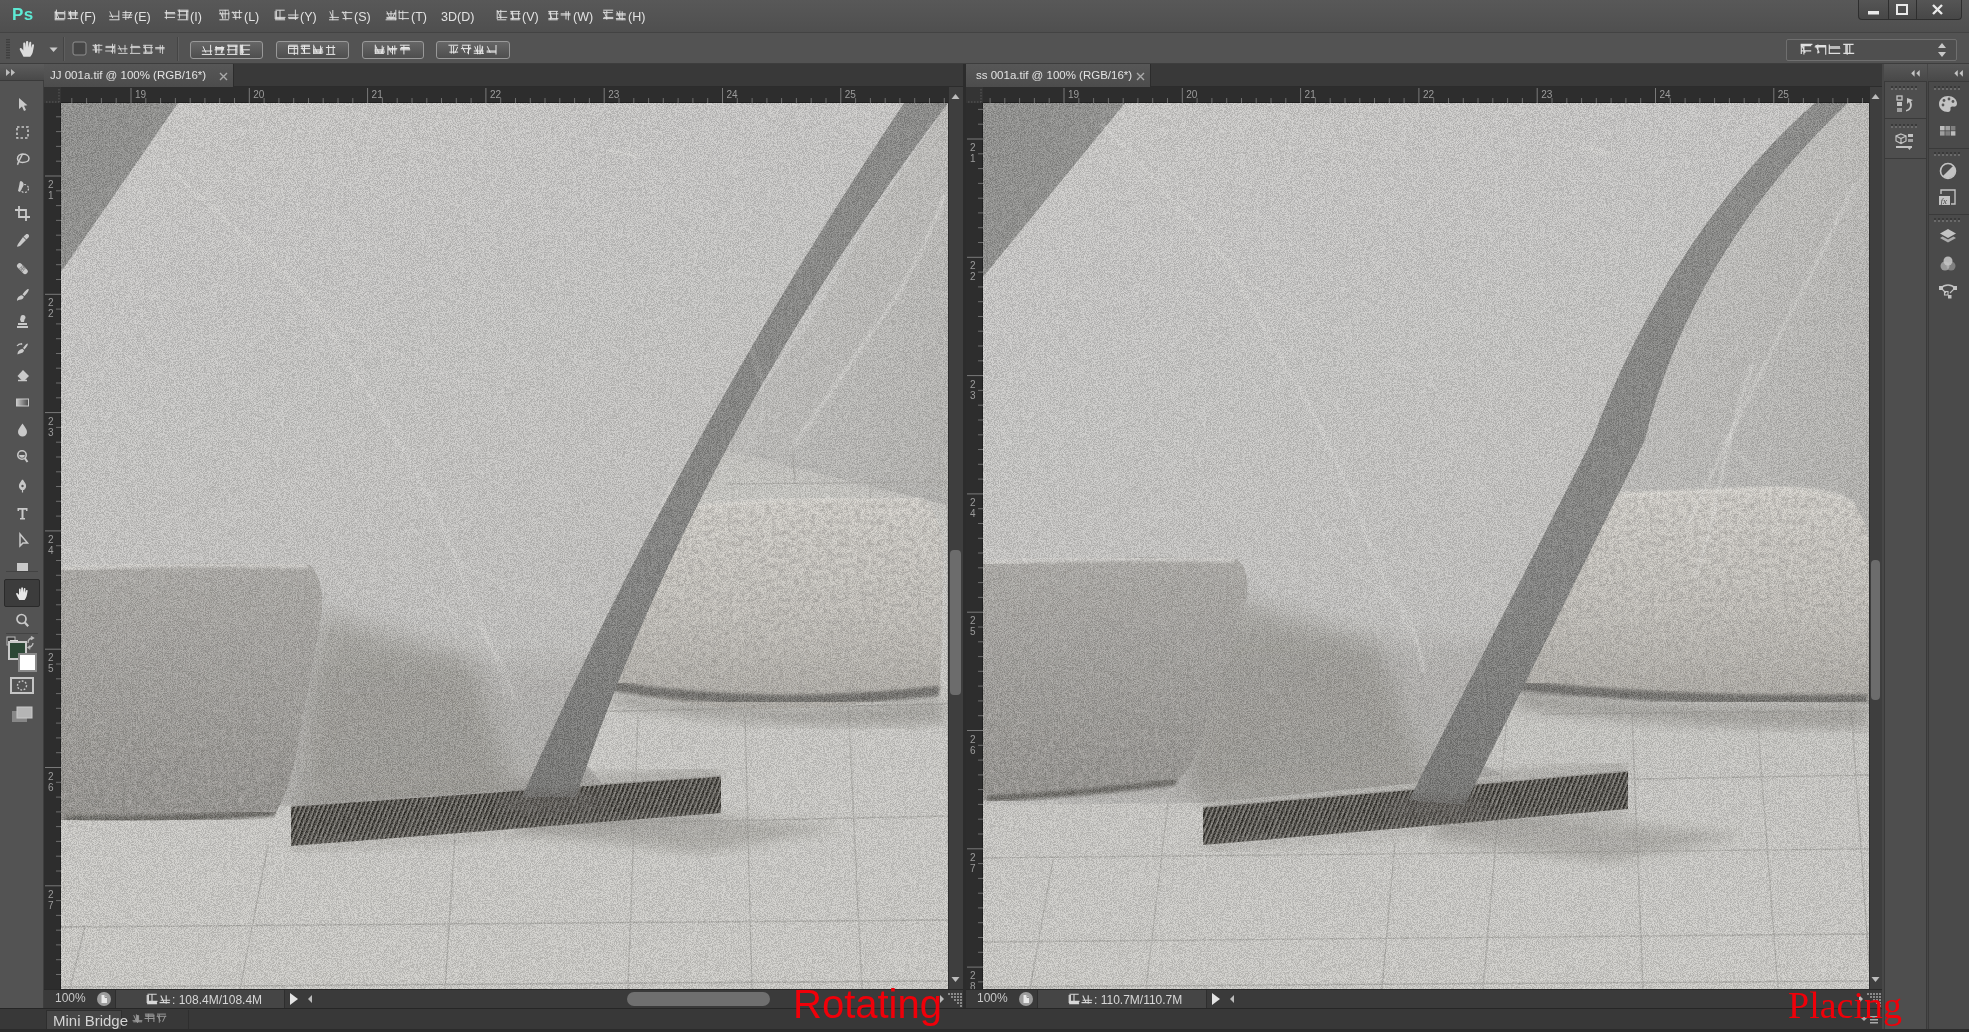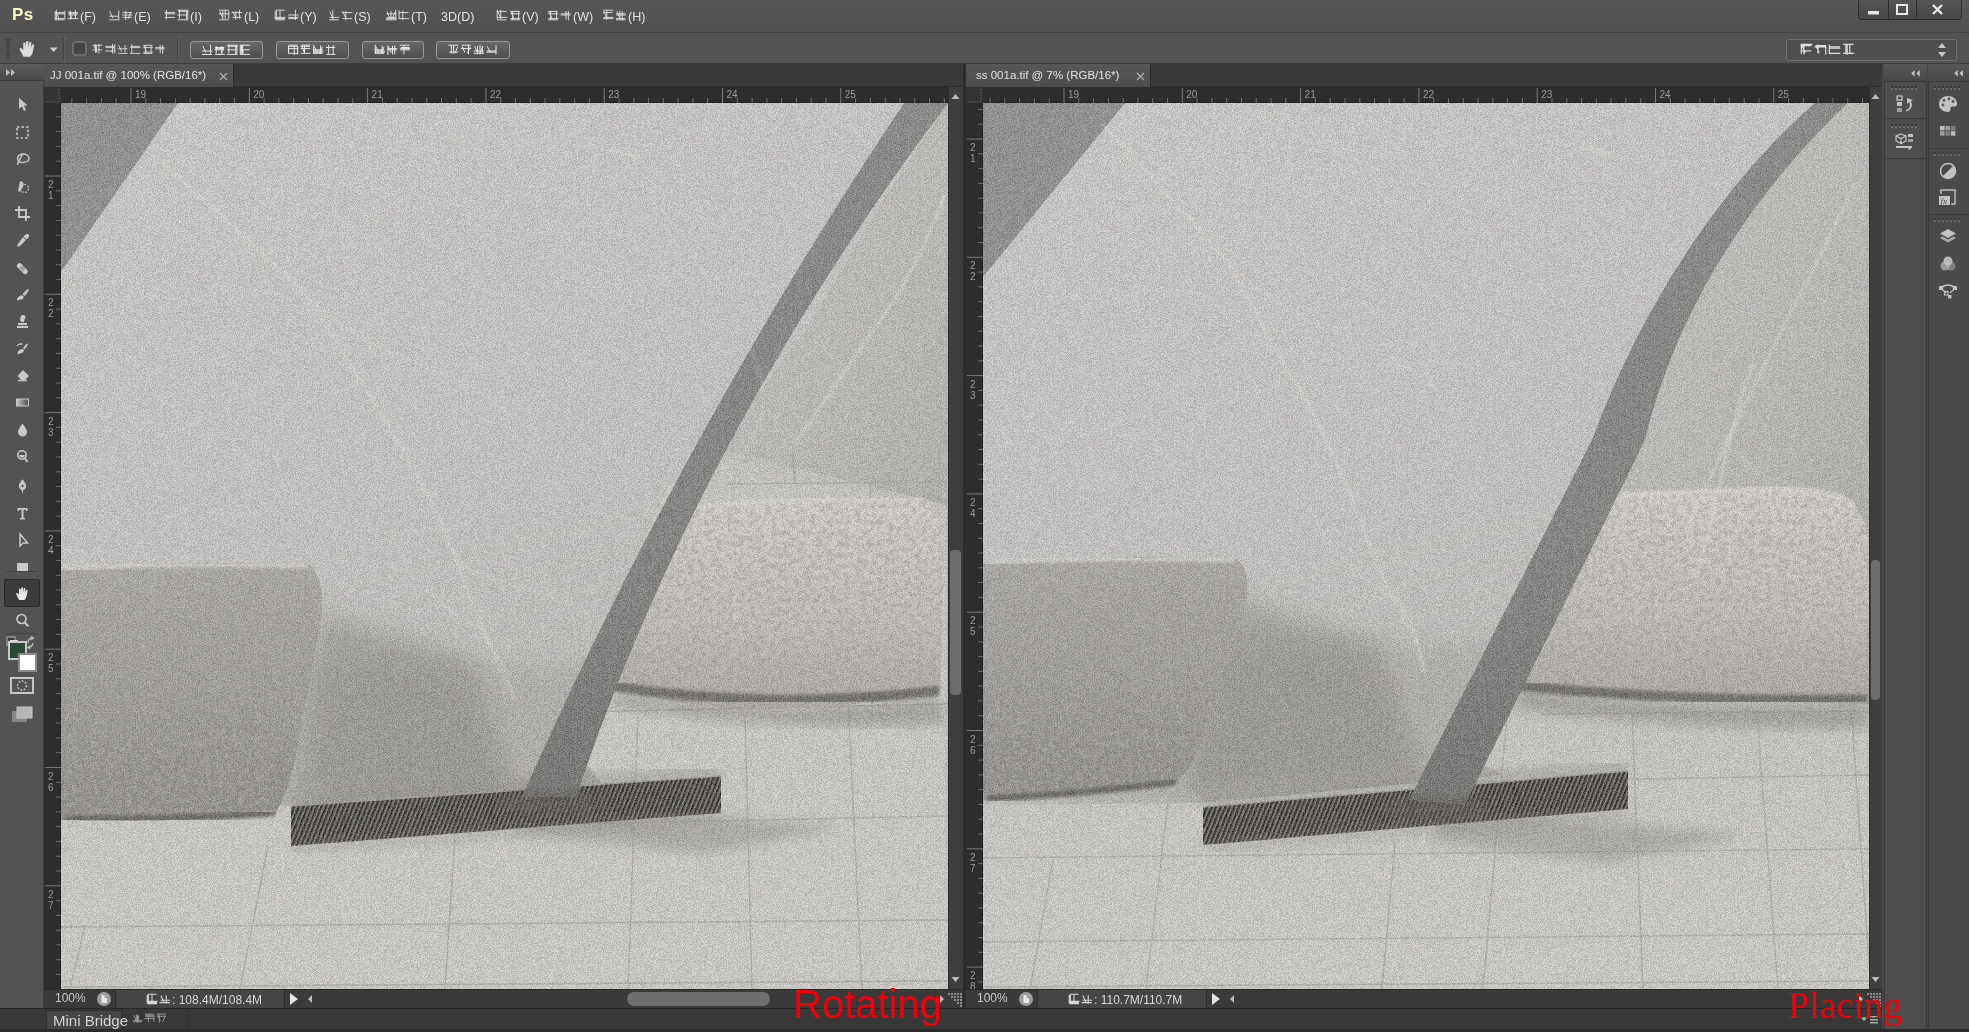--- a/index.html
+++ b/index.html
@@ -1,19 +1,19 @@
 <!DOCTYPE html>
 <html><head><meta charset="utf-8"><style>
 *{margin:0;padding:0;box-sizing:border-box}
 html,body{width:1969px;height:1032px;overflow:hidden;background:#535353;font-family:"Liberation Sans",sans-serif}
 .abs{position:absolute}
 </style></head><body>
 <div class="abs" style="left:0;top:0;width:1969px;height:1032px;background:#535353">
     <div class="abs" style="left:0;top:0;width:1969px;height:33px;background:linear-gradient(#585858,#4f4f4f);border-bottom:1px solid #434343"></div>
-    <div class="abs" style="left:12px;top:5px;font-size:17px;font-weight:bold;color:#fef9c3;letter-spacing:0.5px">Ps</div>
+    <div class="abs" style="left:12px;top:5px;font-size:17px;font-weight:bold;color:#5eead4;letter-spacing:0.5px">Ps</div>
     <svg class="abs" style="left:0;top:8px" width="700" height="18">
       <path d="M54.8 4.6H64.4 M55.5 5.8H65.2 M55.3 10.6H64.4 M55.5 11.8H64.5 M55.2 3.4V12.3 M56.4 1.6V11.1 M64.8 2.8V11.2 M55.8 3.4L58.8 10.0" stroke="#dfdfdf" stroke-width="0.95" fill="none"></path>
       <path d="M68.6 4.6H77.8 M68.2 5.8H77.8 M68.6 7.0H77.4 M67.5 10.6H78.4 M70.6 2.8V11.6 M75.4 2.0V11.0 M68.8 3.4L71.8 10.0" stroke="#dfdfdf" stroke-width="0.95" fill="none"></path>
       <text x="80" y="13" font-size="12.5" fill="#e2e2e2">(F)</text>
       <path d="M109.2 8.2H118.7 M109.3 11.8H119.4 M118.8 2.5V11.8 M109.8 3.4L112.8 10.0" stroke="#dfdfdf" stroke-width="0.95" fill="none"></path>
       <path d="M122.5 4.6H131.9 M122.2 7.0H132.5 M122.5 9.4H132.0 M125.8 2.7V12.0 M131.2 4.0L128.2 10.6" stroke="#dfdfdf" stroke-width="0.95" fill="none"></path>
       <text x="134" y="13" font-size="12.5" fill="#e2e2e2">(E)</text>
       <path d="M164.6 4.6H175.0 M165.4 5.8H175.4 M164.6 9.4H175.0 M166.4 2.0V11.2" stroke="#dfdfdf" stroke-width="0.95" fill="none"></path>
       <path d="M177.6 2.2H188.5 M178.3 3.4H188.3 M177.5 7.0H187.4 M177.6 11.8H188.3 M179.4 1.7V10.6 M186.6 2.6V11.7 M187.8 2.8V10.9" stroke="#dfdfdf" stroke-width="0.95" fill="none"></path>
       <text x="190" y="13" font-size="12.5" fill="#e2e2e2">(I)</text>
@@ -392,21 +392,21 @@
       <rect x="19" y="1" width="2" height="2" fill="#8a8a8a"></rect>
       <rect x="22" y="13" width="2" height="2" fill="#8a8a8a"></rect>
       <rect x="22" y="10" width="2" height="2" fill="#8a8a8a"></rect>
       <rect x="22" y="7" width="2" height="2" fill="#8a8a8a"></rect>
       <rect x="22" y="4" width="2" height="2" fill="#8a8a8a"></rect>
       <rect x="22" y="1" width="2" height="2" fill="#8a8a8a"></rect>
     </svg>
     <div class="abs" style="left:963px;top:64px;width:3px;height:944px;background:#2c2c2c"></div>
     <div class="abs" style="left:966px;top:64px;width:916px;height:23px;background:#393939;border-bottom:1px solid #2c2c2c"></div>
     <div class="abs" style="left:966px;top:64px;width:185px;height:23px;background:linear-gradient(#575757,#4c4c4c);border-right:1px solid #2c2c2c"></div>
-    <div class="abs" style="left:976px;top:69px;font-size:11.5px;color:#e3e3e3">ss 001a.tif @ 7% (RGB/16*)</div>
+    <div class="abs" style="left:976px;top:69px;font-size:11.5px;color:#e3e3e3">ss 001a.tif @ 100% (RGB/16*)</div>
     <svg class="abs" style="left:1135px;top:71px" width="12" height="12">
       <path d="M2 2 L9 9 M9 2 L2 9" stroke="#ababab" stroke-width="1.4"></path>
     </svg>
     <div class="abs" style="left:966px;top:87px;width:17px;height:16px;background:#343434"></div>
     <svg class="abs" style="left:966px;top:87px" width="17" height="16">
       <path d="M2 15 H15 M15 2 V15" stroke="#5a5a5a" stroke-width="1" stroke-dasharray="1.5 1.5"></path>
     </svg>
     <div class="abs" style="left:983px;top:87px;width:886px;height:16px;background:#2d2d2d;border-bottom:1px solid #202020"></div>
     <svg class="abs" style="left:983px;top:87px" width="886" height="16">
       <path d="M7.1 11V16 M21.8 11V16 M36.6 11V16 M51.4 11V16 M66.2 11V16 M95.8 11V16 M110.6 11V16 M125.4 11V16 M140.2 11V16 M154.9 11V16 M169.7 11V16 M184.5 11V16 M214.1 11V16 M228.9 11V16 M243.7 11V16 M258.5 11V16 M273.2 11V16 M288.0 11V16 M302.8 11V16 M332.4 11V16 M347.2 11V16 M362.0 11V16 M376.8 11V16 M391.5 11V16 M406.3 11V16 M421.1 11V16 M450.7 11V16 M465.5 11V16 M480.3 11V16 M495.0 11V16 M509.8 11V16 M524.6 11V16 M539.4 11V16 M569.0 11V16 M583.8 11V16 M598.6 11V16 M613.3 11V16 M628.1 11V16 M642.9 11V16 M657.7 11V16 M687.3 11V16 M702.1 11V16 M716.9 11V16 M731.6 11V16 M746.4 11V16 M761.2 11V16 M776.0 11V16 M805.6 11V16 M820.4 11V16 M835.2 11V16 M849.9 11V16 M864.7 11V16 M879.5 11V16" stroke="#6e6e6e" stroke-width="1"></path>

